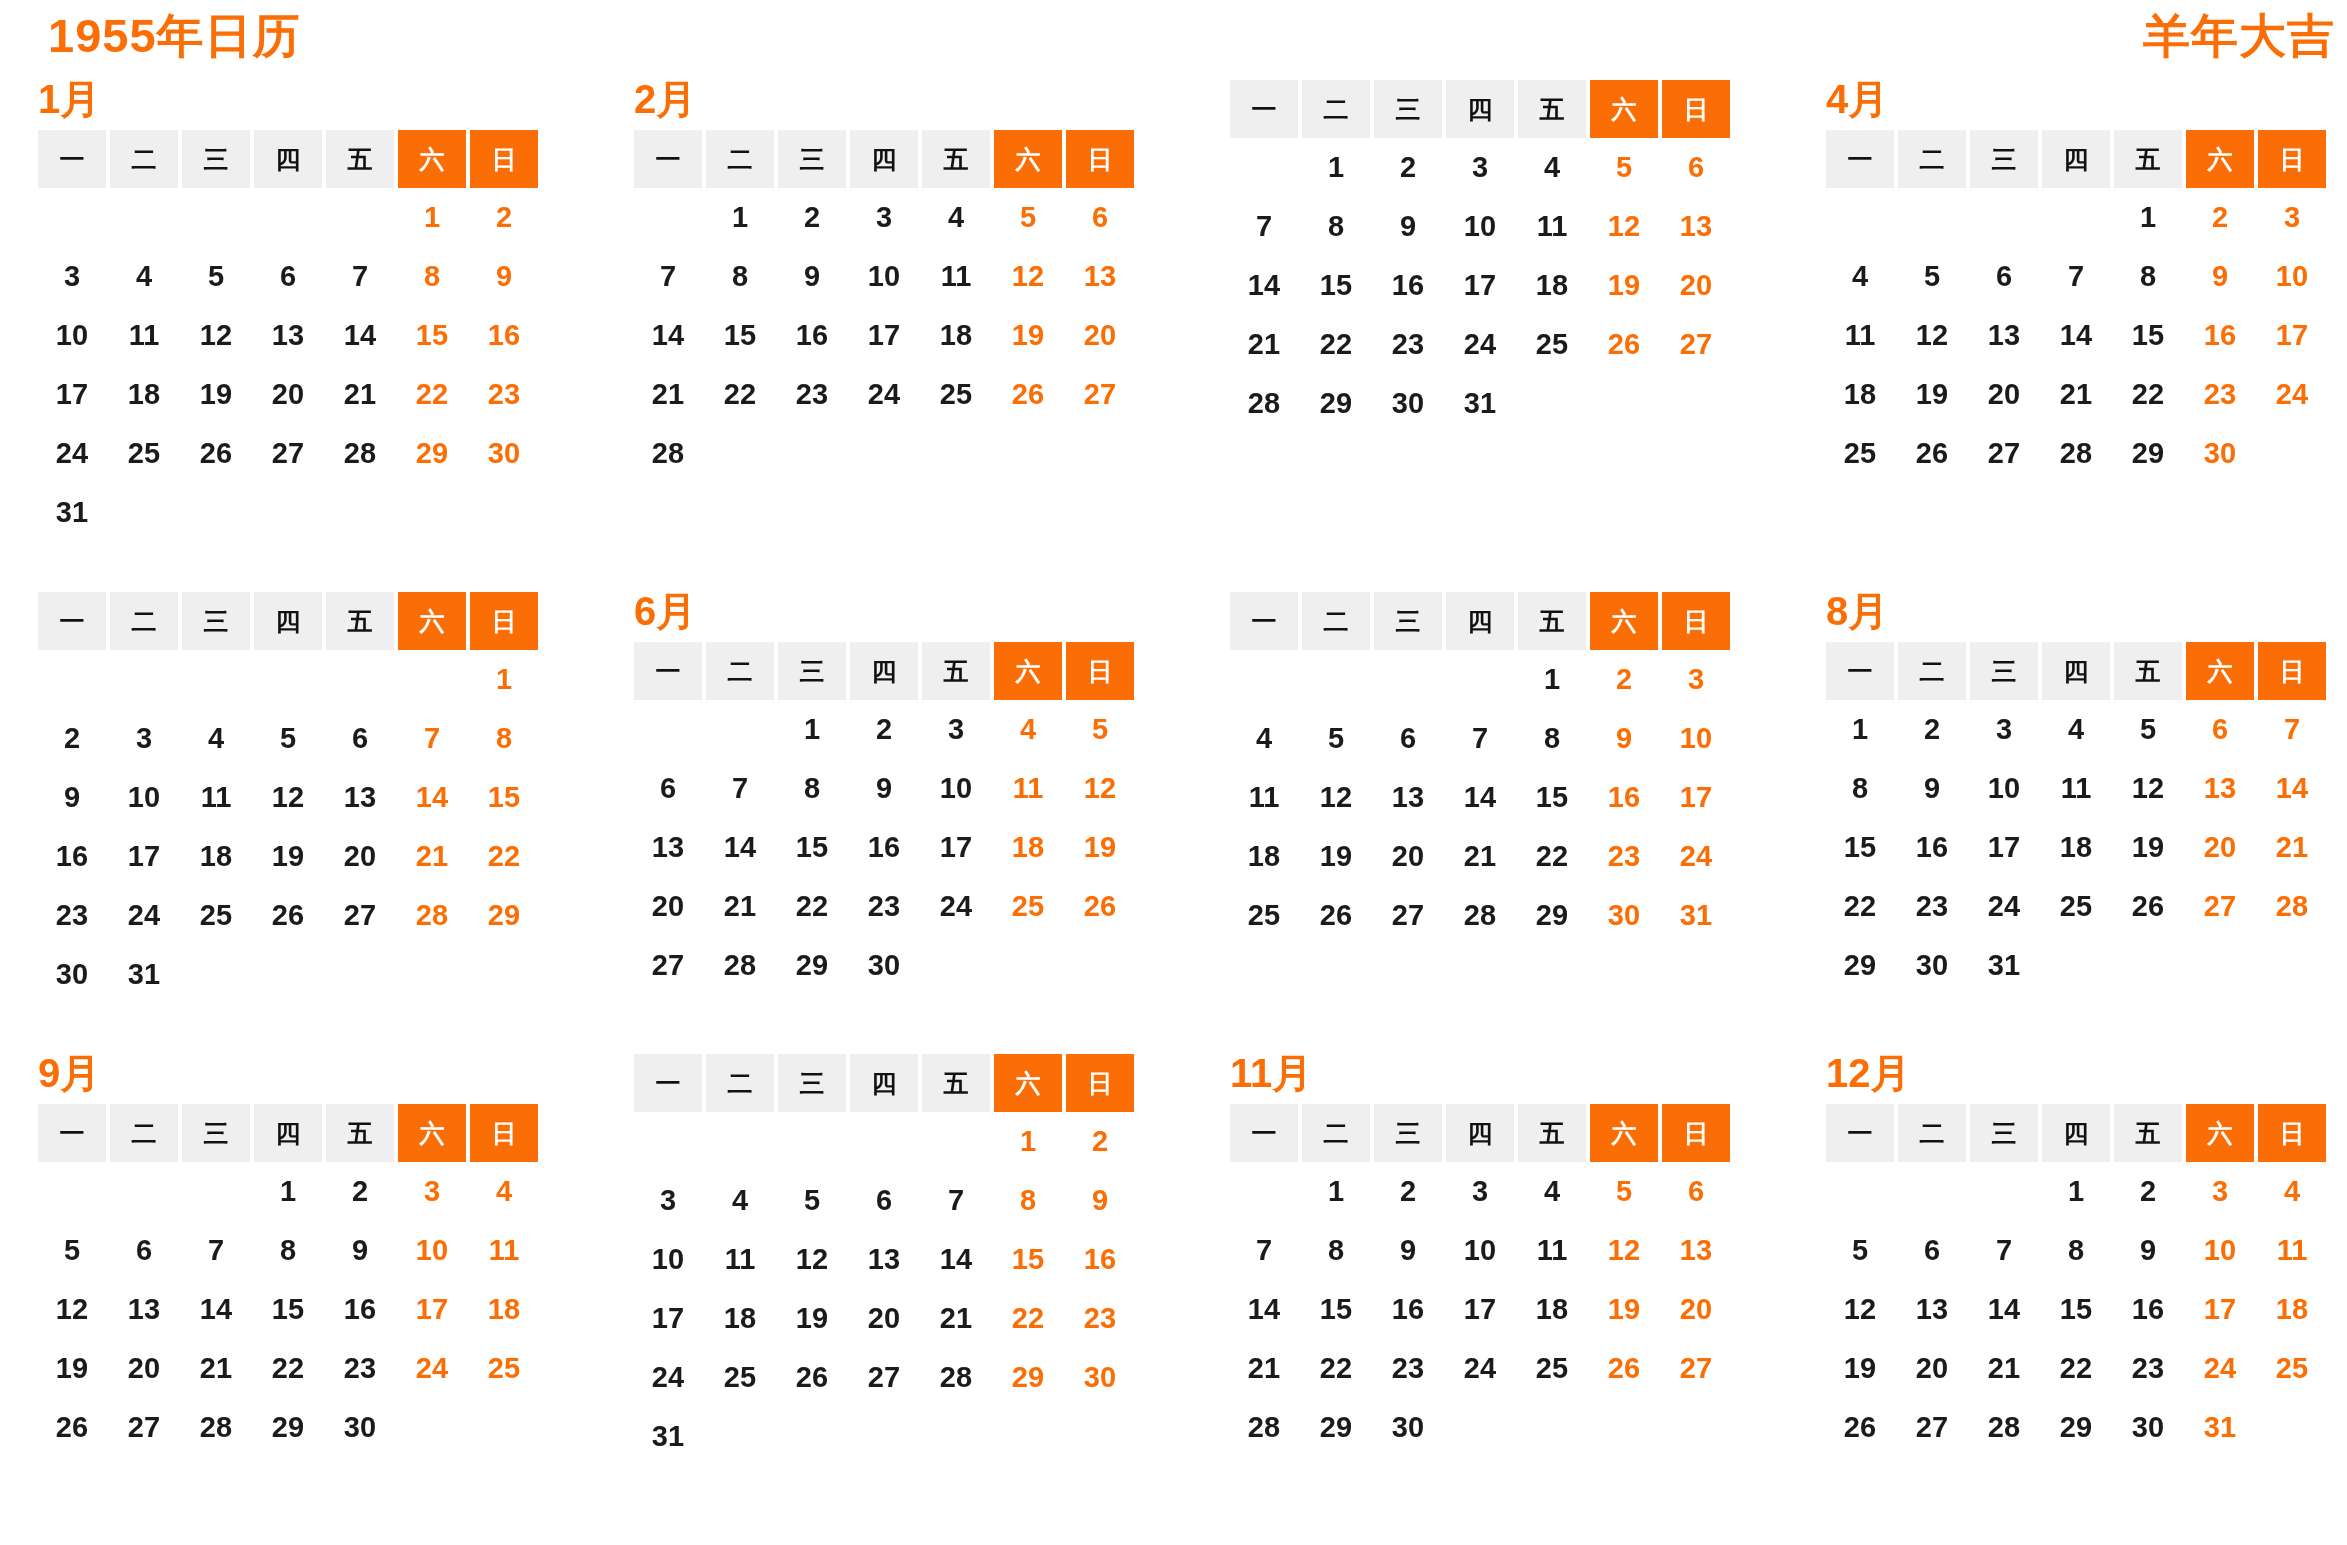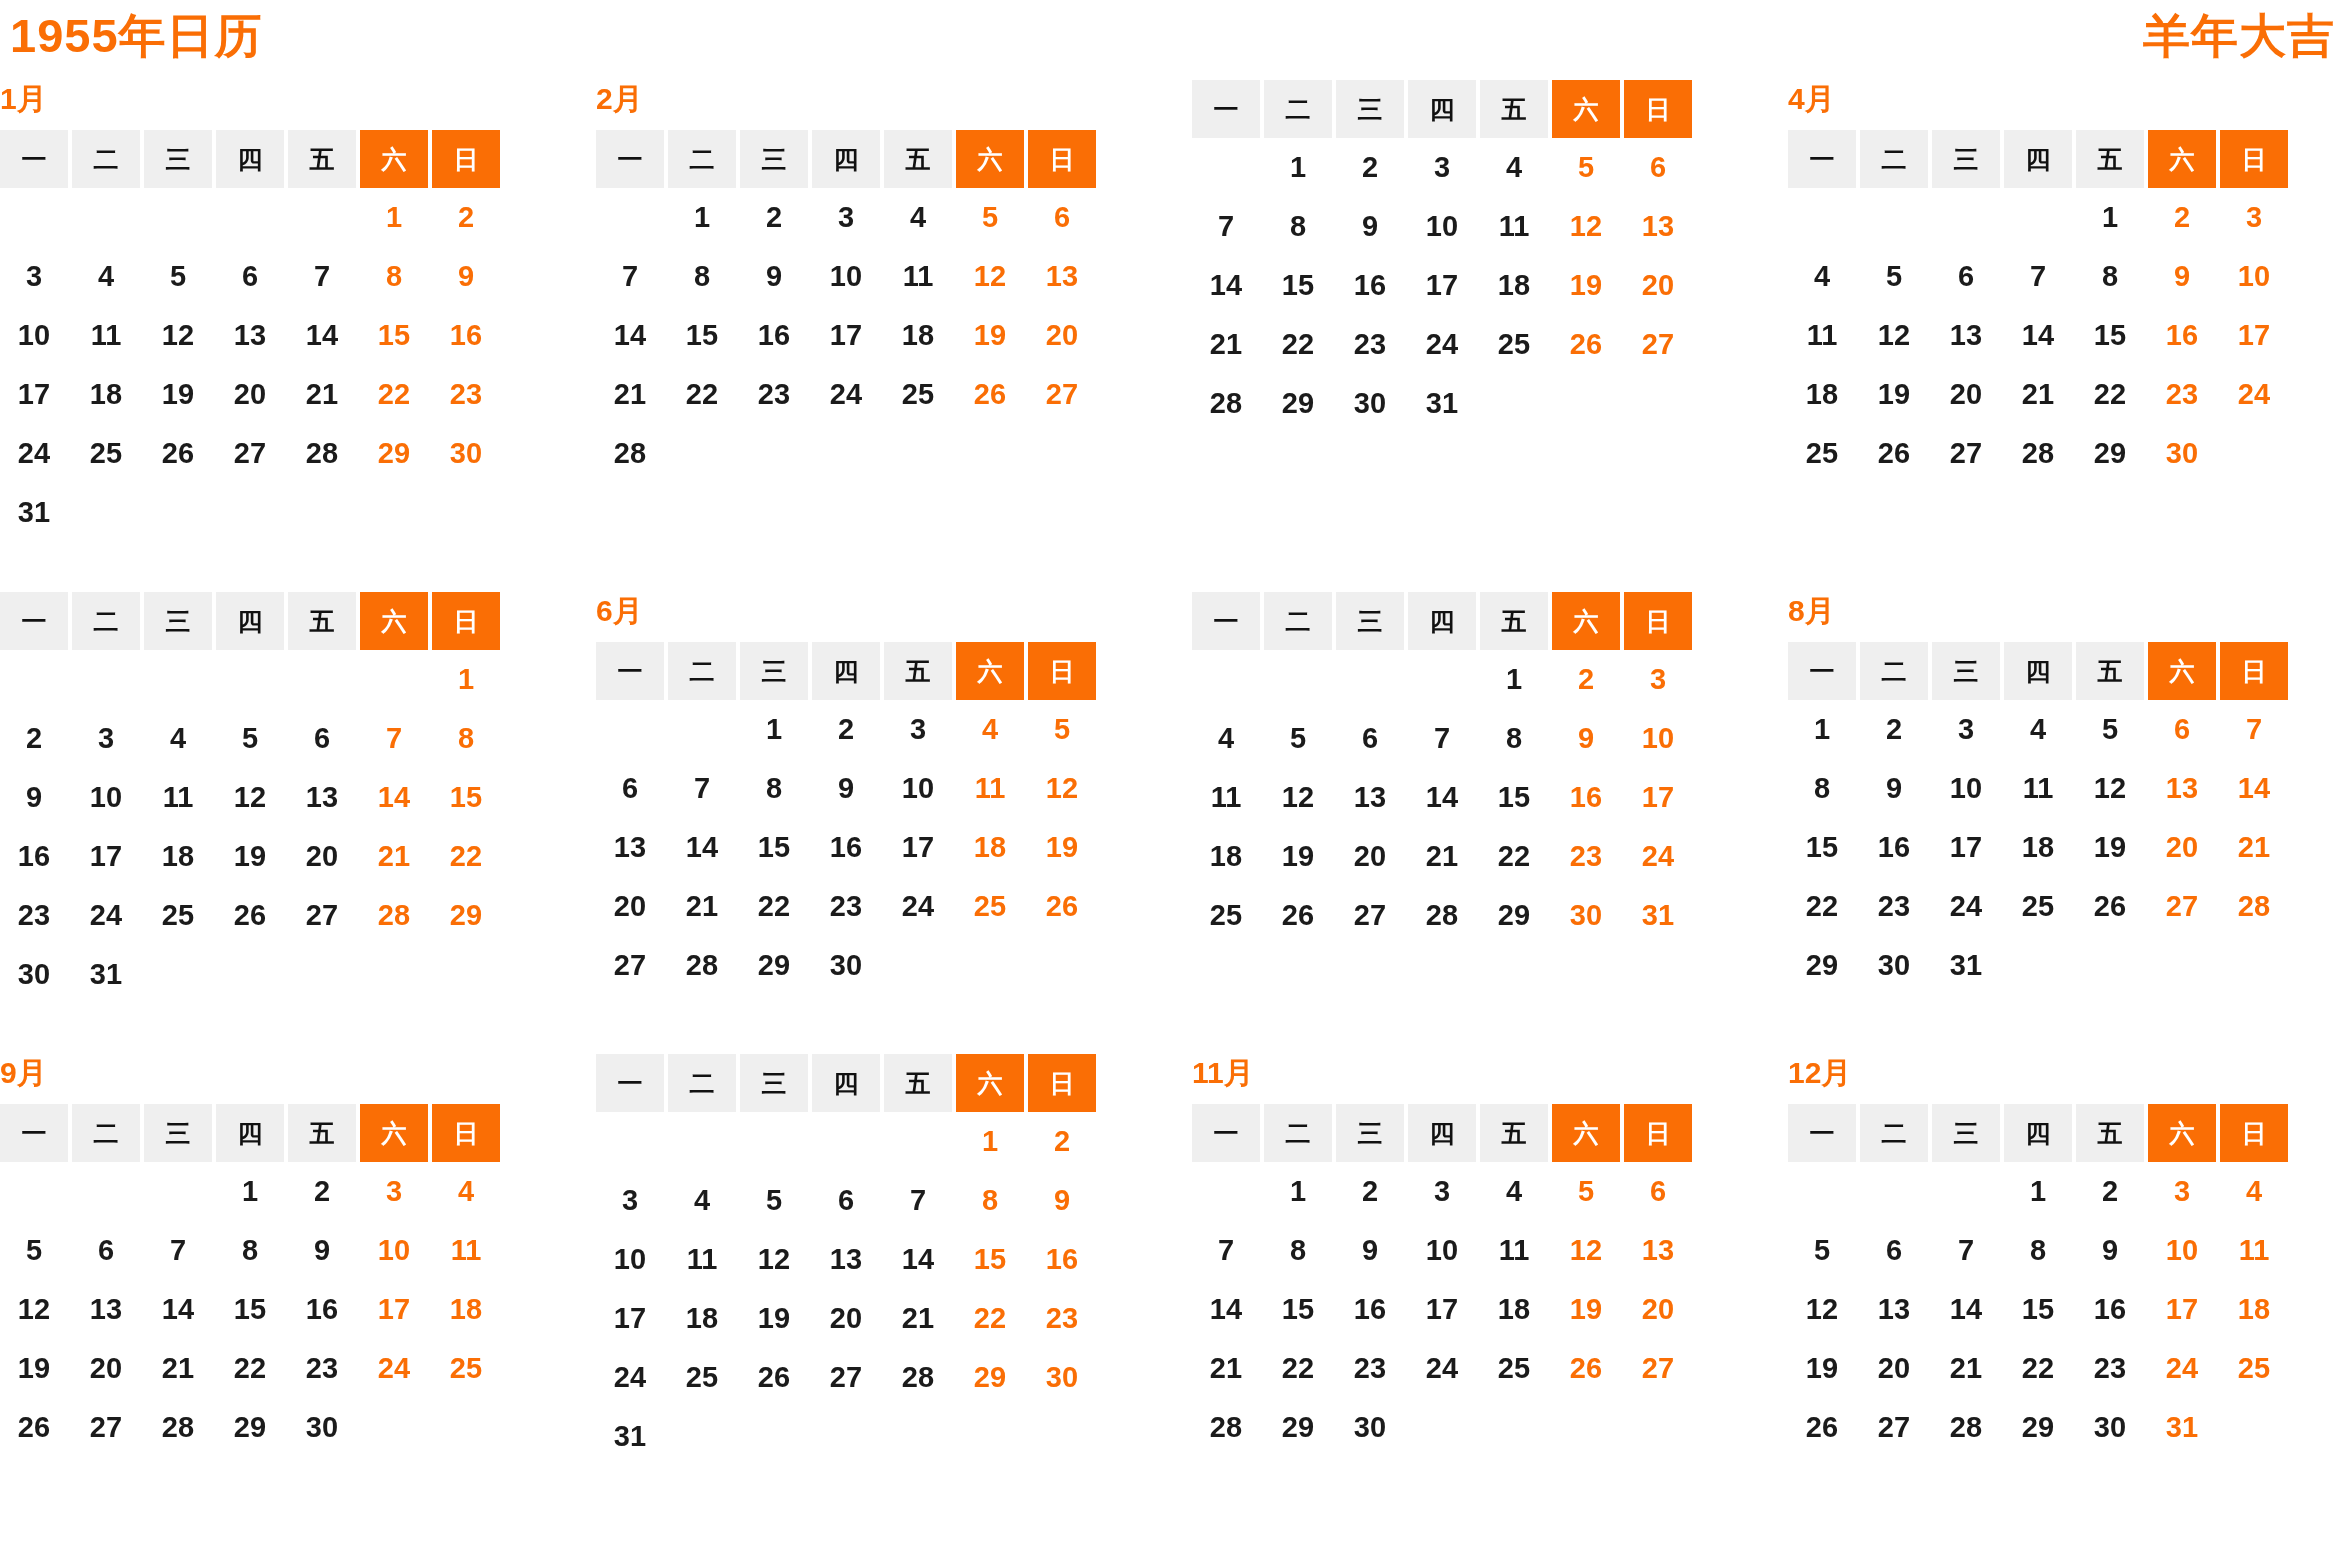--- a/index.html
+++ b/index.html
@@ -2,36 +2,36 @@
 <html lang="zh" style="--accent: #FA6E05; --bg: #FFFFFF; --header-bg: #EFEFEF; --header-text: #111111; --weekend-header-text: #FFFFFF; --date-text: #1B1B1B;"><head>
 <meta charset="utf-8">
 <style>
   * { margin:0; padding:0; box-sizing:border-box; }
   html,body { background:#fff; }
   body {
     width:2347px; height:1545px; overflow:hidden;
     font-family:"Liberation Sans","DejaVu Sans",sans-serif;
     background:var(--bg,#fff);
   }
-  .page { position:relative; width:2347px; height:1442px; }
+  .page { position:relative; width:2347px; height:1442px;padding-left:38px; }
   .top-bar {
     display:flex; justify-content:space-between; align-items:flex-start;
     height:80px; padding:8px 12px 0 10px;
   }
   .title {
     font-size:47px; font-weight:700; line-height:56px;
     color:var(--accent,#FA6E05); letter-spacing:1px; white-space:nowrap;
   }
   .calendar-grid {
     display:grid; grid-template-columns:repeat(4,500px);
     column-gap:96px; row-gap:50px; align-items:start;
   }
   .month { width:500px; }
   .month-label {
-    height:50px; line-height:38px; font-size:30px; font-weight:700;
+    height:50px; line-height:38px; font-size:40px; font-weight:700;
     color:var(--accent,#FA6E05);
   }
   .week-row { display:grid; grid-template-columns:repeat(7,68px); column-gap:4px; }
   .hcell {
     height:58px; display:flex; align-items:center; justify-content:center;
     background:var(--header-bg,#EFEFEF); color:var(--header-text,#111);
     font-size:25px; font-weight:700;
   }
   .hcell.weekend { background:var(--accent,#FA6E05); color:var(--weekend-header-text,#fff); }
   .dcell {

